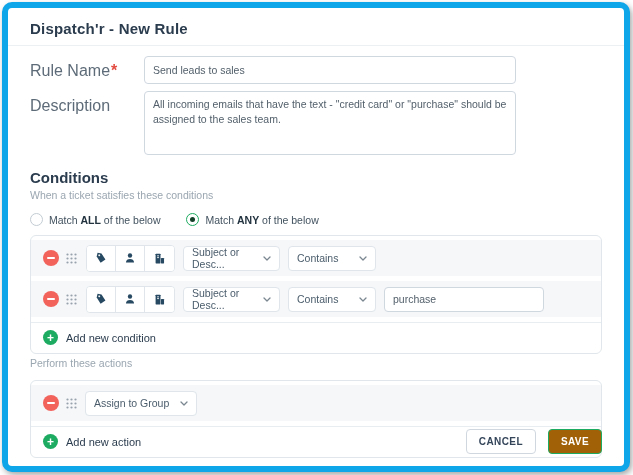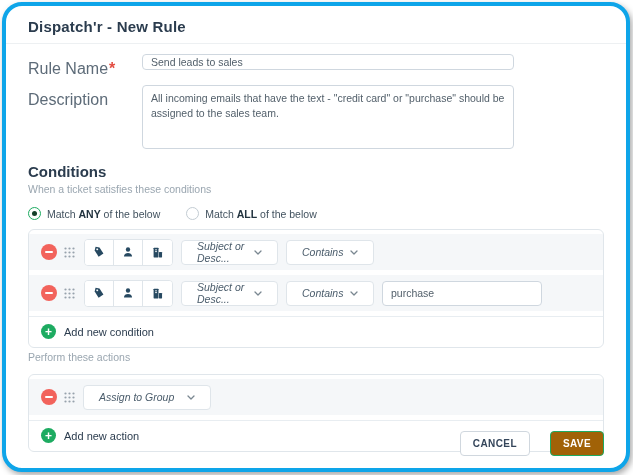--- a/index.html
+++ b/index.html
@@ -1,32 +1,32 @@
 <!DOCTYPE html>
 <html><head>
 <meta charset="utf-8">
 <style>
   * { margin: 0; padding: 0; box-sizing: border-box; }
   html, body { width: 633px; height: 475px; background: #fff; font-family: "Liberation Sans", sans-serif; }
   .card {
     position: absolute; left: 2px; top: 2px; width: 628px; height: 470px;
-    background: #fff; border: 4px solid #0ea5e9; border-radius: 20px;
+    background: #fff; border: 6px solid #0ea5e9; border-radius: 10px;
     box-shadow: 2px 3px 6px rgba(0,0,0,0.35);
     padding: 12px 22px 14px 22px; overflow: hidden;
   }
   h1.page-title { font-size: 15px; font-weight: 700; color: #2b3c4e; letter-spacing: 0.2px; }
   .header-divider { border-bottom: 1px solid #edf0f2; margin: 8px -22px 10px -22px; }
 
   .form-row { display: flex; align-items: flex-start; margin-bottom: 7px; }
   .form-row .lbl { width: 114px; padding-top: 6px; font-size: 16px; color: #5d6b78; }
   .req { color: #e34c41; font-weight: 700; margin-left: 1px; }
   .text-input {
     border: 1px solid #cfd7df; border-radius: 4px; background: #fff;
     font-family: "Liberation Sans", sans-serif; font-size: 10.5px; color: #53606b;
-    padding: 0 8px; height: 16px; outline: none;
+    padding: 0 8px; height: 28px; outline: none;
   }
   .rule-name-input { width: 372px; }
   textarea.desc-input {
     width: 372px; height: 64px; border: 1px solid #cfd7df; border-radius: 4px;
     font-family: "Liberation Sans", sans-serif; font-size: 10.5px; color: #53606b;
     padding: 5px 8px; resize: none; outline: none; line-height: 1.45;
   }
 
   h2.section-heading { font-size: 15px; font-weight: 700; color: #2b3c4e; margin-top: 14px; }
   .section-sub { font-size: 10.5px; color: #9aa6b0; margin-top: 3px; }
@@ -46,33 +46,33 @@
   .remove-btn { width: 16px; height: 16px; border-radius: 50%; background: #f2635c; border: none; position: relative; cursor: pointer; flex: 0 0 auto; }
   .remove-btn::after { content: ""; position: absolute; left: 4px; top: 7px; width: 8px; height: 2px; background: #fff; border-radius: 1px; }
   .drag-handle { margin-left: 7px; display: flex; align-items: center; cursor: grab; }
   .seg-group { display: flex; margin-left: 9px; border: 1px solid #dfe5ea; border-radius: 4px; overflow: hidden; background: #fff; }
   .seg-btn { width: 29px; height: 25px; background: #fff; border: none; border-right: 1px solid #dfe5ea; display: flex; align-items: center; justify-content: center; cursor: pointer; color: #274961; }
   .seg-btn:last-child { border-right: none; }
 
   .select-box {
     display: flex; align-items: center; justify-content: space-between;
     background: #fff; border: 1px solid #dfe5ea; border-radius: 4px;
-    height: 25px; padding: 0 15px; margin-left: 8px; font-size: 10.5px; color: #4a5c6b; cursor: pointer; font-style: italic;
+    height: 25px; padding: 0 8px; margin-left: 8px; font-size: 10.5px; color: #4a5c6b; cursor: pointer;
   }
   .select-w1 { width: 97px; }
   .select-w2 { width: 88px; }
-  .select-w3 { width: 128px; }
+  .select-w3 { width: 112px; }
   .select-box .chev { color: #7a8791; margin-left: 6px; flex: 0 0 auto; }
   .cond-value-input { width: 160px; height: 25px; margin-left: 8px; }
 
   .add-row { border-top: 1px solid #e8edf1; display: flex; align-items: center; padding: 7px 12px 8px 12px; cursor: pointer; }
   .plus-btn { width: 15px; height: 15px; border-radius: 50%; background: #1dab61; color: #fff; display: flex; align-items: center; justify-content: center; font-size: 12px; font-weight: 700; line-height: 1; flex: 0 0 auto; }
   .add-label { font-size: 11px; color: #2b3c4e; margin-left: 8px; font-weight: 400; text-align: right; }
 
-  .footer { position: absolute; right: 22px; bottom: 12px; display: flex; gap: 20px; }
+  .footer { position: absolute; right: 22px; bottom: 12px; display: flex; gap: 12px; }
   .btn { height: 25px; border-radius: 4px; font-family: "Liberation Sans", sans-serif; font-size: 10px; font-weight: 700; letter-spacing: 0.4px; cursor: pointer; padding: 0 12px; }
   .btn-cancel { background: #fff; border: 1px solid #d0d7de; color: #34455a; }
   .btn-save { background: #a16207; border: 1px solid #1dab61; color: #fff; }
 
   svg { display: block; }
 </style>
 </head>
 <body>
 
 <div class="card">
@@ -88,26 +88,26 @@
   <div class="form-row">
     <div class="lbl">Description</div>
     <textarea class="desc-input" style="">All incoming emails that have the text - "credit card" or "purchase" should be assigned to the sales team.</textarea>
   </div>
 
   <h2 class="section-heading">Conditions</h2>
   <div class="section-sub">When a ticket satisfies these conditions</div>
 
   <div class="radio-row">
     <label class="radio-opt">
+      <span class="radio-circle"></span>
+      <span><span>Match</span>&nbsp;<b>ALL</b>&nbsp;<span>of the below</span></span>
+    </label>
+    <label class="radio-opt">
       <span class="radio-circle checked"></span>
       <span><span>Match</span>&nbsp;<b>ANY</b>&nbsp;<span>of the below</span></span>
-    </label>
-    <label class="radio-opt">
-      <span class="radio-circle"></span>
-      <span><span>Match</span>&nbsp;<b>ALL</b>&nbsp;<span>of the below</span></span>
     </label>
   </div>
 
   <div class="rules-box">
 
     <div class="rule-band">
       <button class="remove-btn"></button>
       <span class="drag-handle">
         <svg width="11" height="11" viewBox="0 0 11 11">
             <g fill="#97a2ac">

